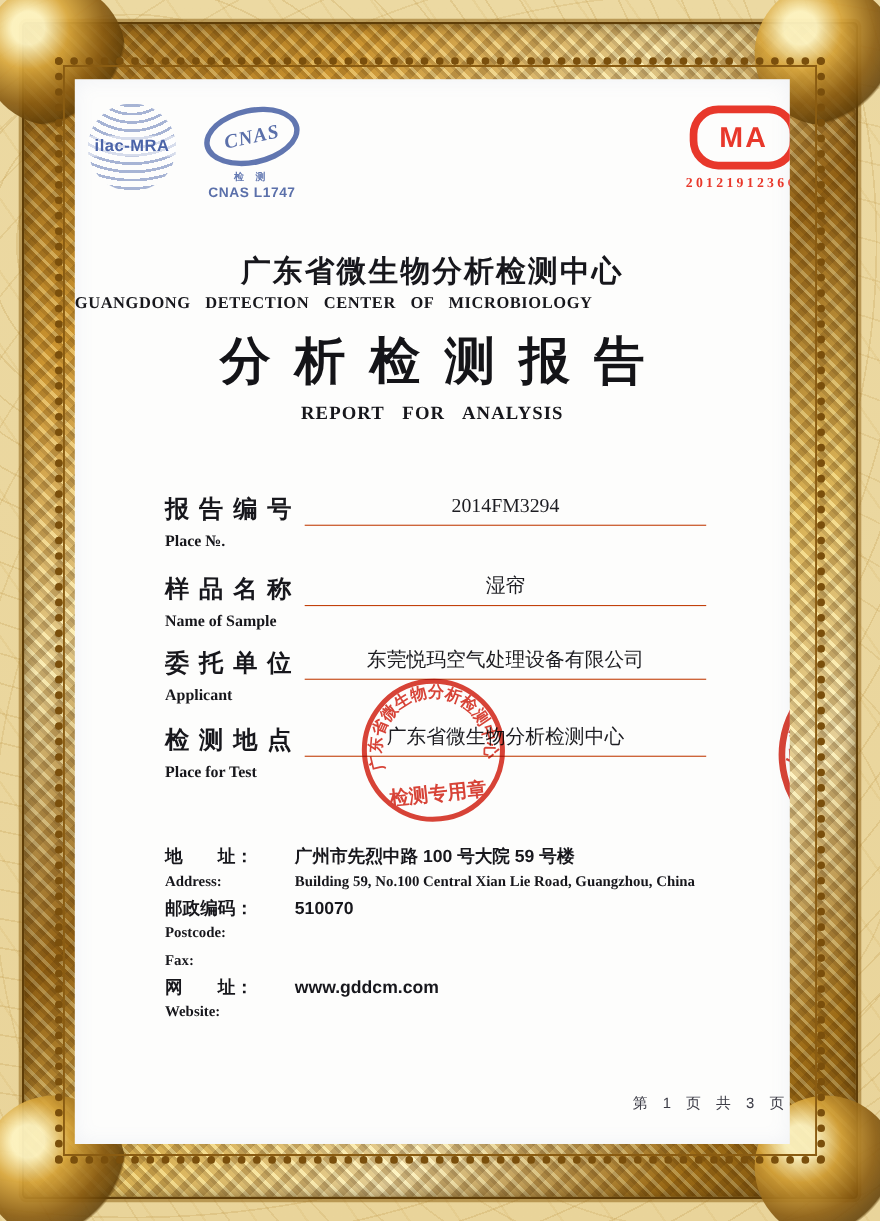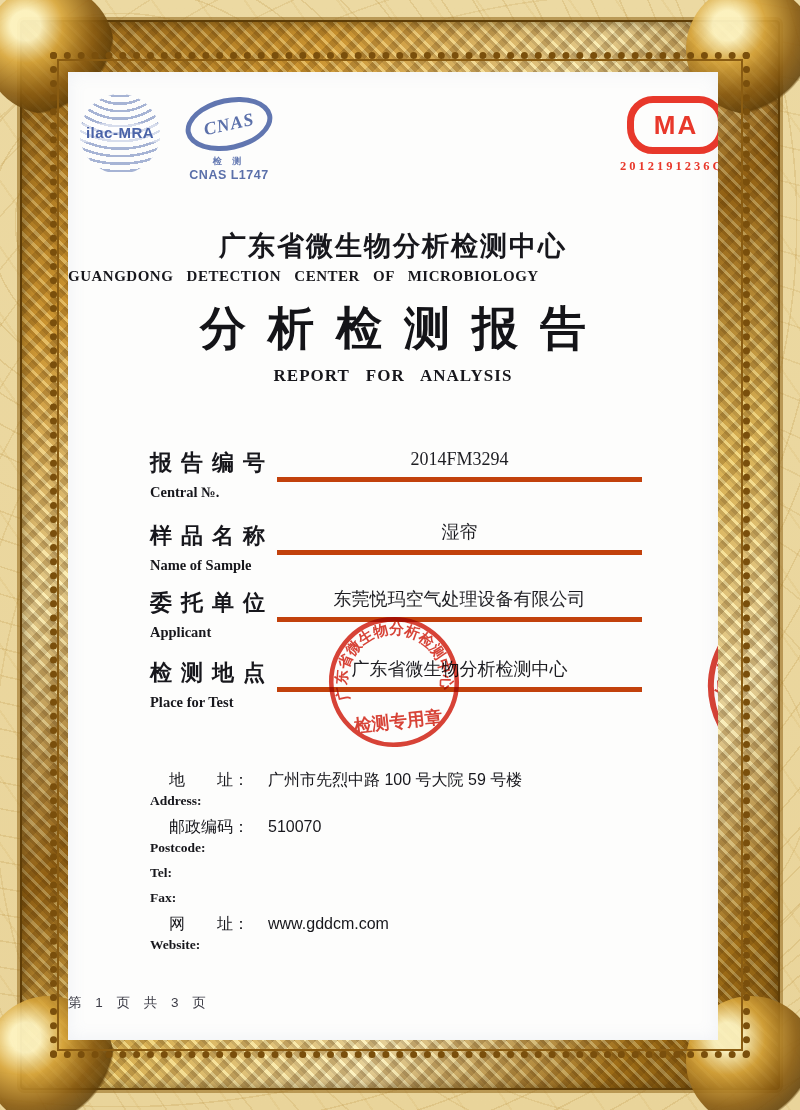--- a/index.html
+++ b/index.html
@@ -32,49 +32,49 @@
   .ilac{left:12px;top:22px;width:80px;height:80px;border-radius:50%;overflow:hidden;
     background:repeating-radial-gradient(circle at 50% -34px, transparent 0 5px, rgba(96,120,180,.55) 5px 7.5px);}
   .ilac-text{position:absolute;top:50%;left:0;right:0;transform:translateY(-56%);text-align:center;
     font-weight:bold;font-size:15px;color:#4a63a8;background:rgba(255,255,255,.55);padding:1px 0;letter-spacing:.5px;}
   .cnas{left:96px;top:26px;width:130px;text-align:center;}
   .cnas-oval{width:78px;height:42px;border:5px solid #6176b0;border-radius:50%;transform:rotate(-12deg);
     display:flex;align-items:center;justify-content:center;margin:0 auto;}
   .cnas-word{font-family:"Liberation Serif",serif;font-style:italic;font-weight:bold;font-size:18px;color:#5b70aa;letter-spacing:1px;}
   .cnas-sub1{margin-top:5px;font-size:9px;color:#6479b2;letter-spacing:4px;font-weight:bold;}
   .cnas-sub2{font-size:12.5px;color:#5b70aa;font-weight:bold;letter-spacing:.5px;}
-  .cma{left:552px;top:24px;width:112px;}
+  .cma{left:552px;top:24px;width:112px;text-align:center;}
   .cma-ring{width:84px;height:44px;border:7px solid #e8382b;border-radius:26px;display:flex;align-items:center;justify-content:center;margin:0 auto;}
   .cma-word{font-weight:bold;font-size:26px;color:#e8382b;letter-spacing:2px;}
   .cma-num{margin-top:5px;font-family:"Liberation Serif",serif;font-weight:bold;font-size:12.5px;color:#e8382b;letter-spacing:3px;}
   
   .org-cn{top:156px;left:0;width:100%;text-align:center;font-weight:bold;font-size:27px;letter-spacing:2px;color:#17171c;}
   .org-en{top:196px;left:0;width:100%;text-align:left;font-family:"Liberation Serif",serif;font-weight:bold;font-size:15px;word-spacing:9px;letter-spacing:.5px;color:#17171c;}
   .title-cn{top:226px;left:0;width:100%;text-align:center;font-weight:bold;font-size:46px;letter-spacing:22px;text-indent:22px;color:#141418;}
   .title-en{top:294px;left:0;width:100%;text-align:center;font-family:"Liberation Serif",serif;font-weight:bold;font-size:17px;word-spacing:11px;letter-spacing:1px;color:#17171c;}
   
   .form{top:370px;left:82px;width:492px;height:290px;}
   .frow{position:absolute;left:0;right:0;height:66px;}
   .frow .cn{position:absolute;left:0;top:6px;font-weight:bold;font-size:22px;letter-spacing:9px;color:#17171c;white-space:nowrap;}
-  .frow .field{position:absolute;left:127px;right:0;top:0;height:35px;border-bottom:5px solid #c2410c;
+  .frow .field{position:absolute;left:127px;right:0;top:0;height:35px;border-bottom:1px solid #c2410c;
     text-align:center;font-family:"Liberation Serif",serif;font-size:18px;color:#1d1d22;line-height:34px;white-space:nowrap;}
   .frow .en{position:absolute;left:0;top:42px;font-family:"Liberation Serif",serif;font-weight:bold;font-size:14.5px;color:#17171c;}
   
   .contact{top:698px;left:82px;width:540px;color:#17171c;}
   .crow{margin-bottom:8px;}
-  .cn-line{display:flex;font-weight:normal;font-size:16px;line-height:20px;text-align:center;}
+  .cn-line{display:flex;font-weight:bold;font-size:16px;line-height:20px;}
   .en-line{display:flex;font-family:"Liberation Serif",serif;font-weight:bold;font-size:13.5px;line-height:17px;margin-top:2px;}
   .lab{flex:0 0 118px;white-space:pre;}
   .val{white-space:pre;}
   
   .stamp{position:absolute;mix-blend-mode:multiply;opacity:.92;}
   .s1{left:240px;top:524px;width:172px;height:172px;transform:rotate(-6deg);}
   .s2{left:612px;top:500px;width:228px;height:228px;transform:rotate(-14deg);}
   
-  .footer{top:922px;left:0;width:100%;text-align:left;font-size:13.5px;letter-spacing:5px;color:#3c3c46;}
+  .footer{top:922px;left:0;width:100%;text-align:right;font-size:13.5px;letter-spacing:5px;color:#3c3c46;}
 </style>
 </head>
 <body>
 
 <div class="canvas">
   <div class="frame">
     <div class="corner tl"></div>
     <div class="corner tr"></div>
     <div class="corner bl"></div>
     <div class="corner br"></div>
@@ -102,21 +102,21 @@
 
     <div class="abs org-cn">广东省微生物分析检测中心</div>
     <div class="abs org-en">GUANGDONG DETECTION CENTER OF MICROBIOLOGY</div>
     <div class="abs title-cn">分析检测报告</div>
     <div class="abs title-en">REPORT FOR ANALYSIS</div>
 
     <div class="abs form">
       <div class="frow" style="top:0">
         <span class="cn">报告编号</span>
         <span class="field">2014FM3294</span>
-        <span class="en">Central №.</span>
+        <span class="en">Place №.</span>
       </div>
       <div class="frow" style="top:140px">
         <span class="cn">委托单位</span>
         <span class="field">东莞悦玛空气处理设备有限公司</span>
         <span class="en">Applicant</span>
       </div>
       <div class="frow" style="top:73px">
         <span class="cn">样品名称</span>
         <span class="field">湿帘</span>
         <span class="en">Name of Sample</span>
@@ -129,37 +129,34 @@
     </div>
 
     <div class="abs contact">
       <div class="crow">
         <div class="cn-line">
             <span class="lab">地　　址：</span>
             <span class="val">广州市先烈中路 100 号大院 59 号楼</span>
           </div>
         <div class="en-line">
             <span class="lab">Address:</span>
+            <span class="val">Building 59, No.100 Central Xian Lie Road, Guangzhou, China</span>
           </div>
       </div>
       <div class="crow">
         <div class="cn-line">
             <span class="lab">邮政编码：</span>
             <span class="val">510070</span>
           </div>
         <div class="en-line">
             <span class="lab">Postcode:</span>
             <span class="val"></span>
           </div>
       </div>
       <div class="crow">
-        <div class="en-line">
-            <span class="lab">Tel:</span>
-            <span class="val"></span>
-          </div>
       </div>
       <div class="crow">
         <div class="en-line">
             <span class="lab">Fax:</span>
             <span class="val"></span>
           </div>
       </div>
       <div class="crow">
         <div class="cn-line">
             <span class="lab">网　　址：</span>

